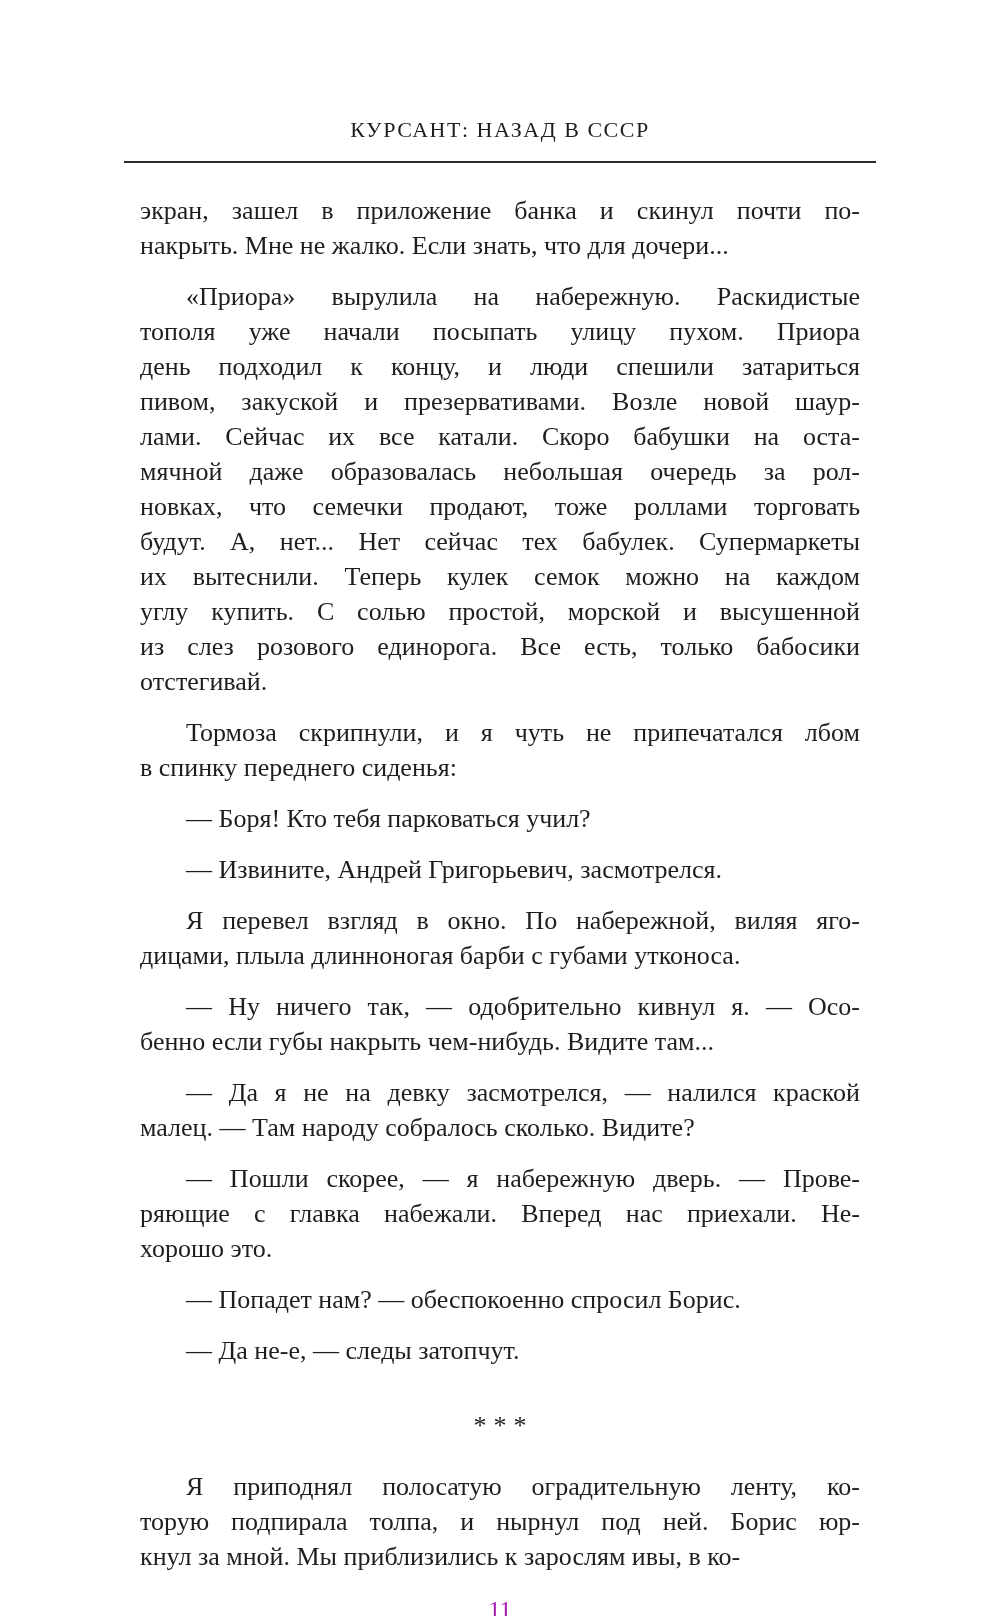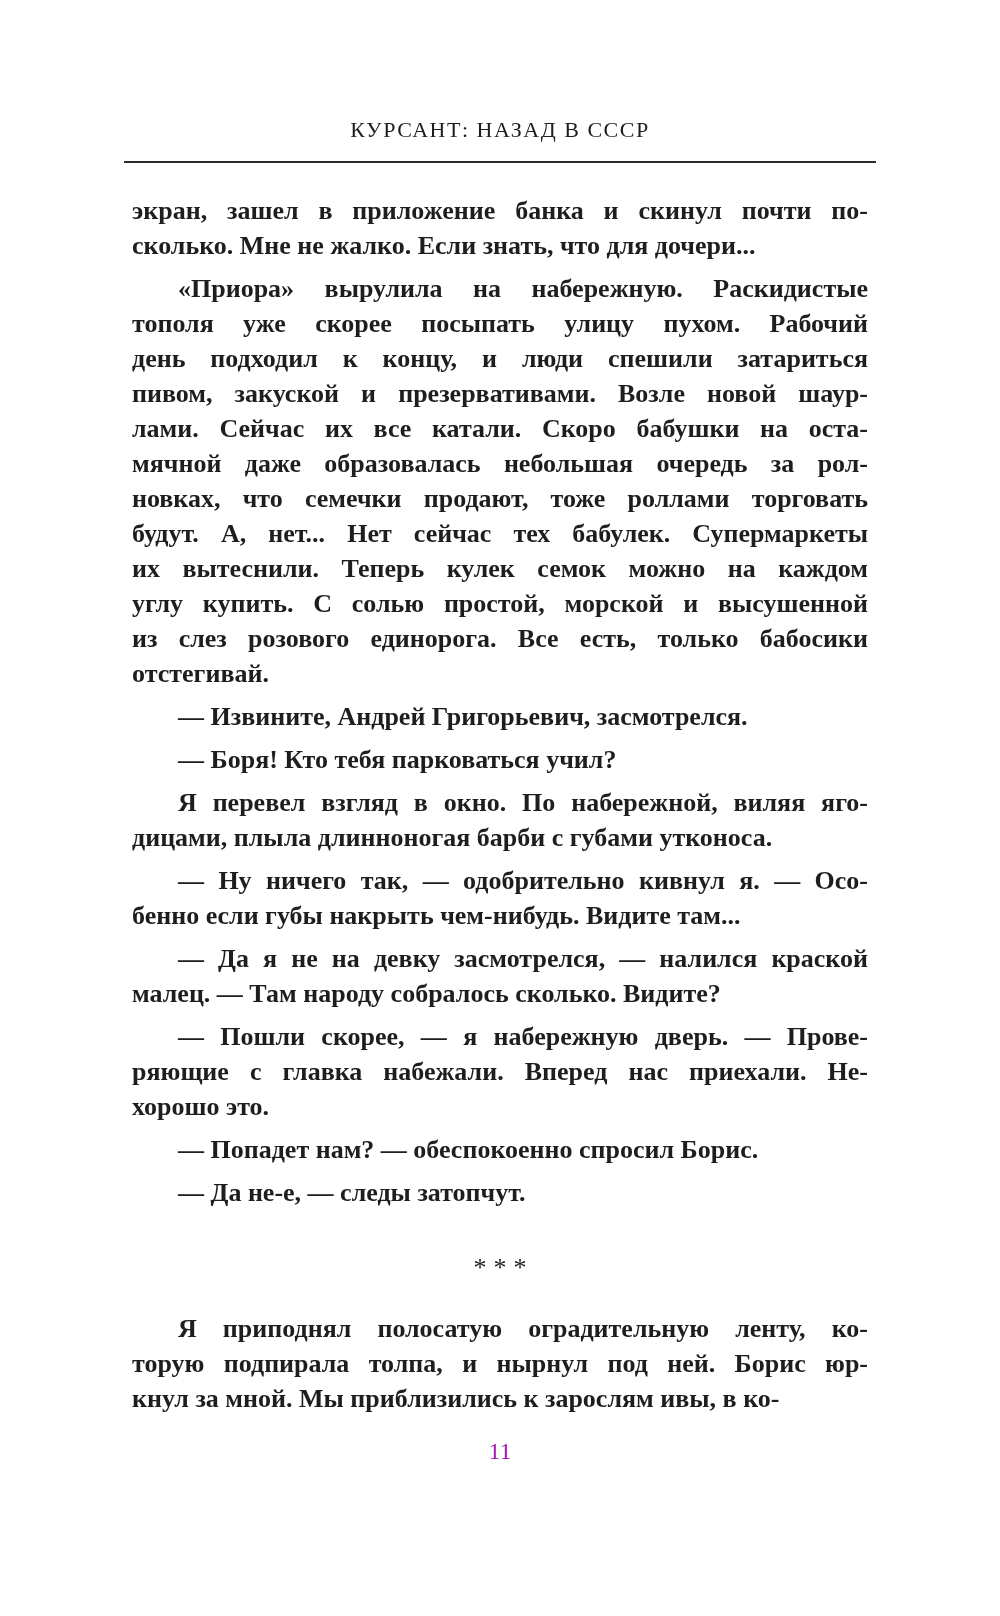--- a/index.html
+++ b/index.html
@@ -32,22 +32,21 @@
     border-bottom: 2px solid #2b2b2b;
     margin: 18px 0 0 0;
     height: 0;
   }
   .body-content {
     margin-top: 30px;
     font-size: 26px;
     line-height: 35px;
   }
   .paragraph {
-    margin: 8px;
-    font-weight: bold;
+    margin: 16px;
   }
   .line {
     text-align: justify;
     -moz-text-align-last: justify;
     text-align-last: justify;
   }
   .line.last {
     text-align: left;
     -moz-text-align-last: left;
     text-align-last: left;
@@ -76,41 +75,45 @@
 
 <div class="page">
   <header>
     <div class="header-title">КУРСАНТ: НАЗАД В СССР</div>
     <div class="header-rule"></div>
   </header>
 
   <main class="body-content" id="body-content">
       <div class="paragraph">
         <div class="line first">экран, зашел в приложение банка и скинул почти по-</div>
-        <div class="line last">сколько. Мне не жалко. Если знать, что для дочери...</div>
+        <div class="line last">накрыть. Мне не жалко. Если знать, что для дочери...</div>
       </div>
       <div class="paragraph indent">
         <div class="line first">«Приора» вырулила на набережную. Раскидистые</div>
-        <div class="line">тополя уже скорее посыпать улицу пухом. Рабочий</div>
+        <div class="line">тополя уже начали посыпать улицу пухом. Приора</div>
         <div class="line">день подходил к концу, и люди спешили затариться</div>
         <div class="line">пивом, закуской и презервативами. Возле новой шаур-</div>
         <div class="line">лами. Сейчас их все катали. Скоро бабушки на оста-</div>
         <div class="line">мячной даже образовалась небольшая очередь за рол-</div>
         <div class="line">новках, что семечки продают, тоже роллами торговать</div>
         <div class="line">будут. А, нет... Нет сейчас тех бабулек. Супермаркеты</div>
         <div class="line">их вытеснили. Теперь кулек семок можно на каждом</div>
         <div class="line">углу купить. С солью простой, морской и высушенной</div>
         <div class="line">из слез розового единорога. Все есть, только бабосики</div>
         <div class="line last">отстегивай.</div>
       </div>
       <div class="paragraph indent">
-        <div class="line first last">— Извините, Андрей Григорьевич, засмотрелся.</div>
+        <div class="line first">Тормоза скрипнули, и я чуть не припечатался лбом</div>
+        <div class="line last">в спинку переднего сиденья:</div>
       </div>
       <div class="paragraph indent">
         <div class="line first last">— Боря! Кто тебя парковаться учил?</div>
+      </div>
+      <div class="paragraph indent">
+        <div class="line first last">— Извините, Андрей Григорьевич, засмотрелся.</div>
       </div>
       <div class="paragraph indent">
         <div class="line first">Я перевел взгляд в окно. По набережной, виляя яго-</div>
         <div class="line last">дицами, плыла длинноногая барби с губами утконоса.</div>
       </div>
       <div class="paragraph indent">
         <div class="line first">— Ну ничего так, — одобрительно кивнул я. — Осо-</div>
         <div class="line last">бенно если губы накрыть чем-нибудь. Видите там...</div>
       </div>
       <div class="paragraph indent">

